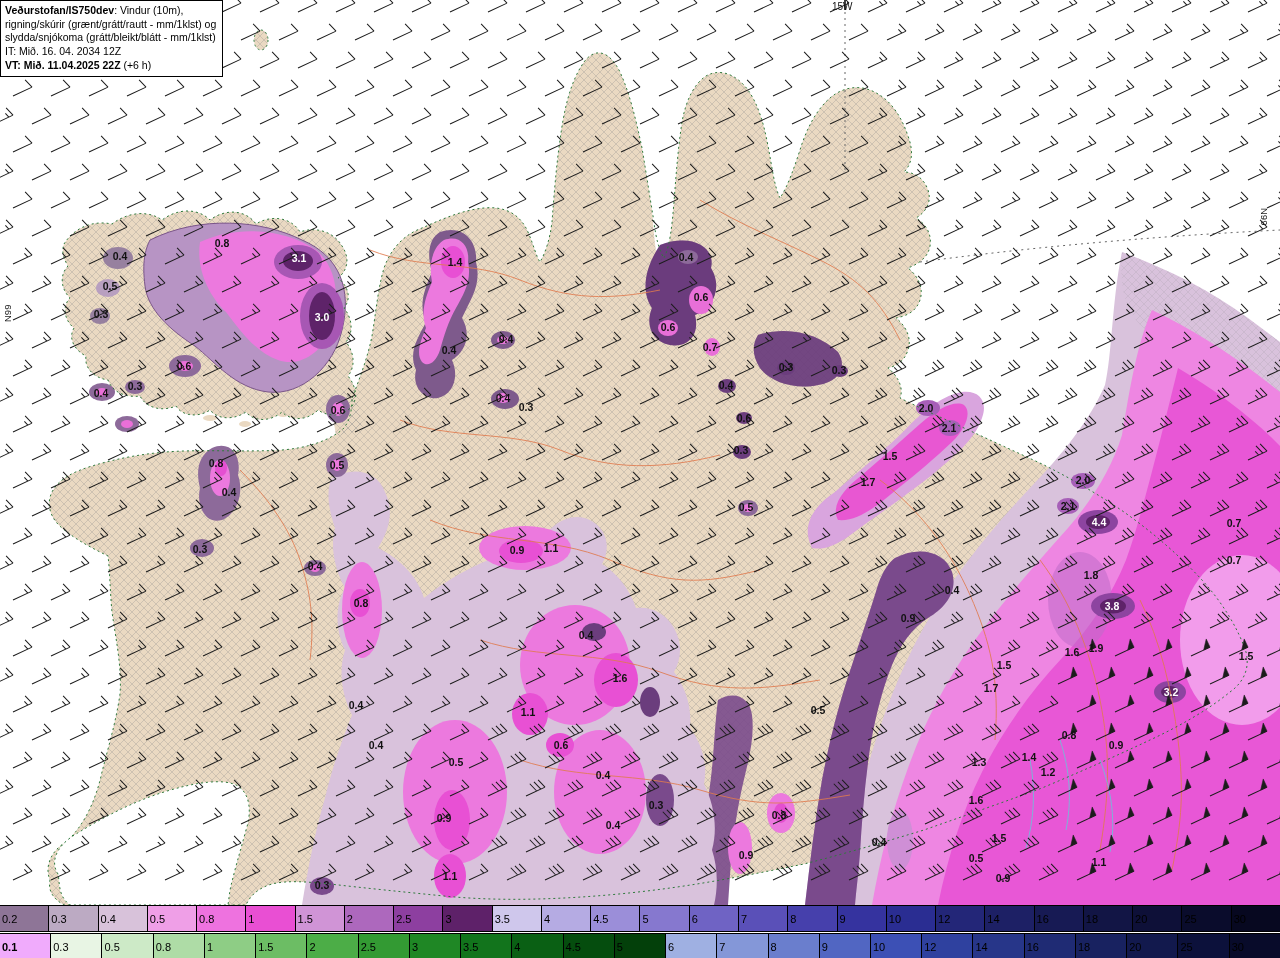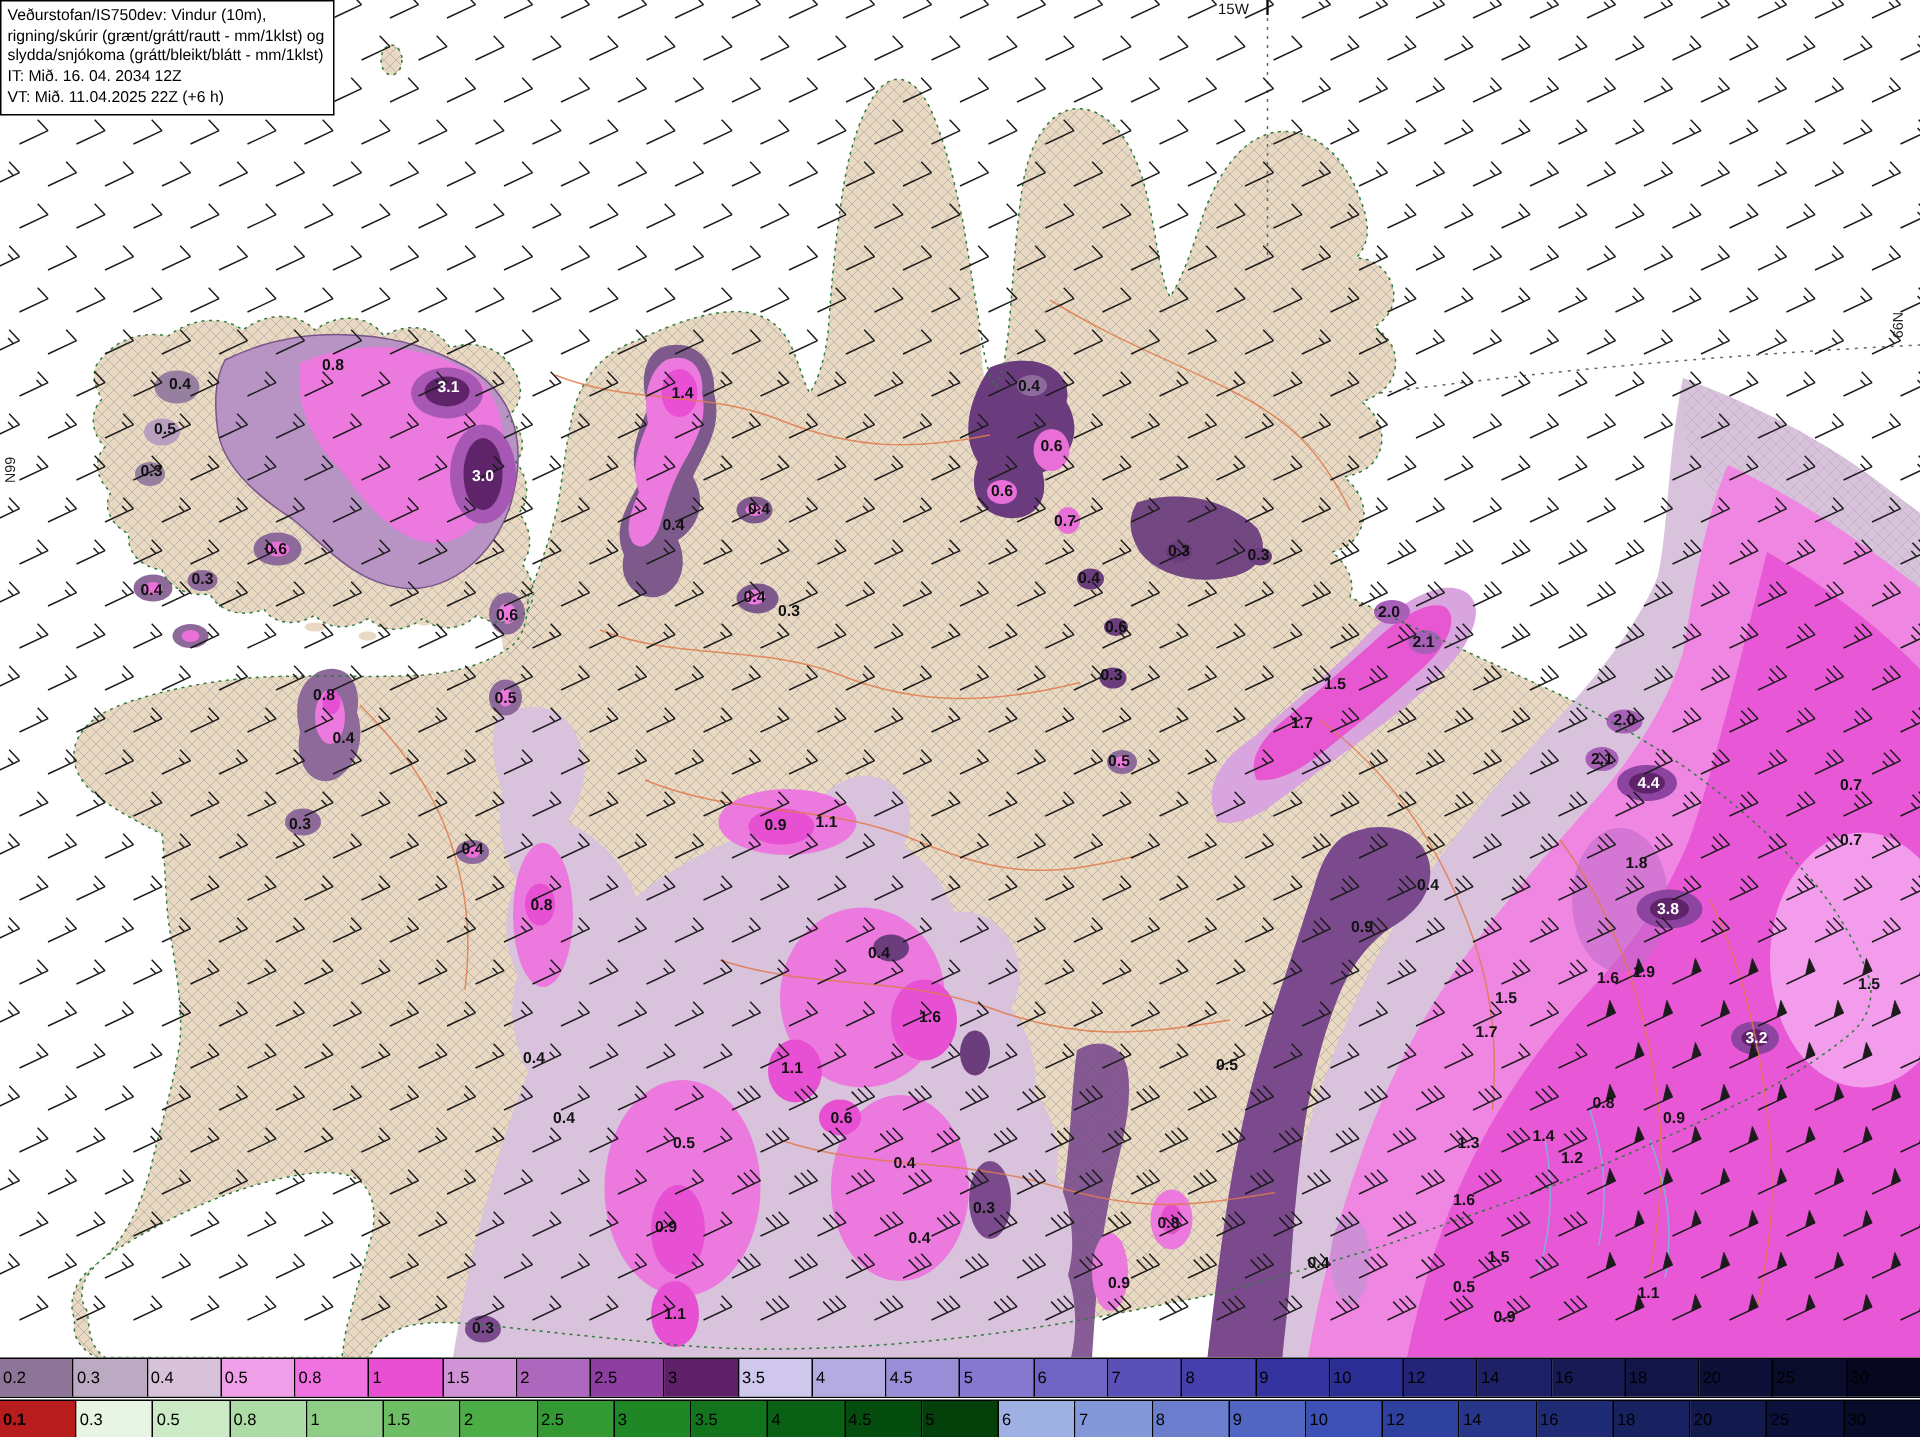--- a/index.html
+++ b/index.html
@@ -1,22 +1,22 @@
 <!DOCTYPE html>
 <html><head>
 <meta charset="utf-8">
 <style>
   html,body{margin:0;padding:0;background:#fff;}
   .stage{position:relative;width:1280px;height:958px;overflow:hidden;background:#fff;
          font-family:"Liberation Sans",sans-serif;outline:1px solid #000;}
   #map{position:absolute;left:0;top:0;}
   .infobox{position:absolute;left:0;top:0;z-index:30;background:#fff;border:1px solid #000;
            padding:3px 6px 4px 4px;font-size:10.5px;line-height:1.3;color:#000;max-width:252px;}
-  .infobox b{font-weight:400;}
-  .toplabel{position:absolute;left:812px;top:1px;z-index:25;font-size:10px;color:#111;}
+  .infobox b{font-weight:700;}
+  .toplabel{position:absolute;left:832px;top:1px;z-index:25;font-size:10px;color:#111;}
   .n99{position:absolute;z-index:25;font-size:9.5px;color:#222;}
   .n99.left{left:2px;top:322px;transform:rotate(-90deg);transform-origin:left top;}
   .n99.right{left:1270px;top:208px;transform:rotate(90deg);transform-origin:left top;}
   #colorbars{position:absolute;left:0;top:905px;width:1280px;z-index:30;background:#fff;}
   .cbar-row{display:flex;height:25px;border-top:1px solid #000;border-bottom:1px solid #000;margin-bottom:1px;}
   .cbar-seg{flex:1;position:relative;border-right:1px solid #000;}
   .cbar-seg:last-child{border-right:none;}
   .cbar-label{position:absolute;left:2px;top:50%;transform:translateY(-50%);
               font-size:11px;color:#000;white-space:nowrap;}
   .clabel{font:600 10.5px "Liberation Sans",sans-serif;fill:#111;text-anchor:middle;}
@@ -3687,21 +3687,21 @@
           <span class="cbar-label">20</span>
         </div>
         <div class="cbar-seg" style="background: rgb(10, 12, 44);">
           <span class="cbar-label">25</span>
         </div>
         <div class="cbar-seg" style="background: rgb(7, 8, 32);">
           <span class="cbar-label">30</span>
         </div>
       </div>
       <div class="cbar-row">
-        <div class="cbar-seg" style="background: #b91c1c; font-weight: bold;">
+        <div class="cbar-seg" style="background: #f0abfc; font-weight: bold;">
           <span class="cbar-label">0.1</span>
         </div>
         <div class="cbar-seg" style="background: rgb(232, 245, 228);">
           <span class="cbar-label">0.3</span>
         </div>
         <div class="cbar-seg" style="background: rgb(205, 234, 199);">
           <span class="cbar-label">0.5</span>
         </div>
         <div class="cbar-seg" style="background: rgb(174, 220, 166);">
           <span class="cbar-label">0.8</span>

